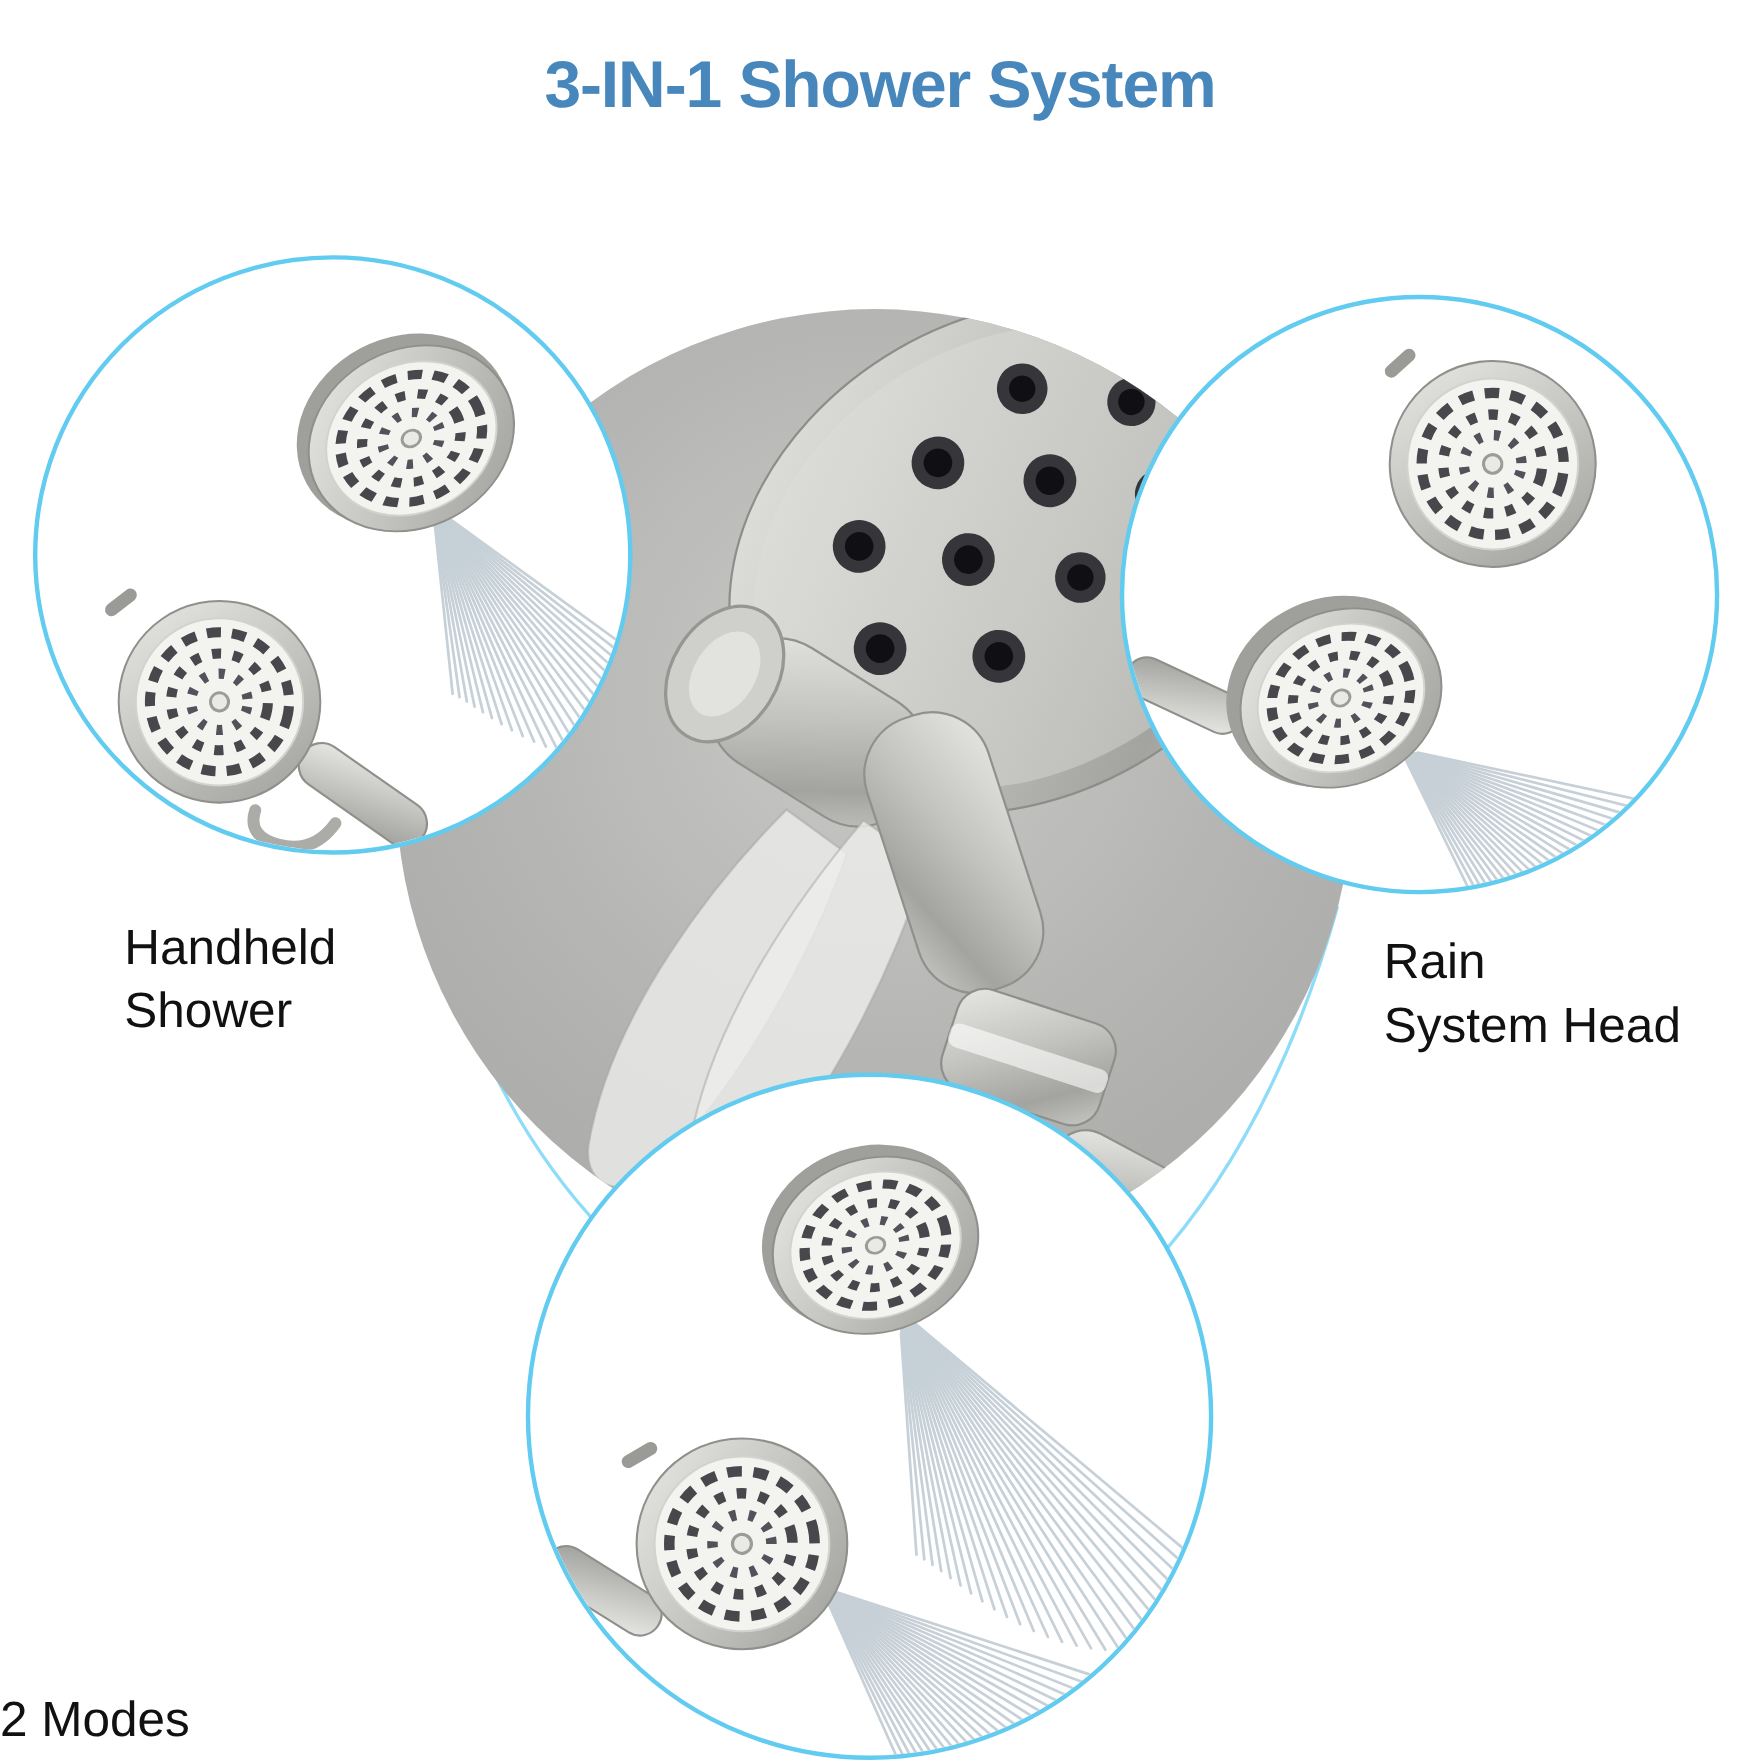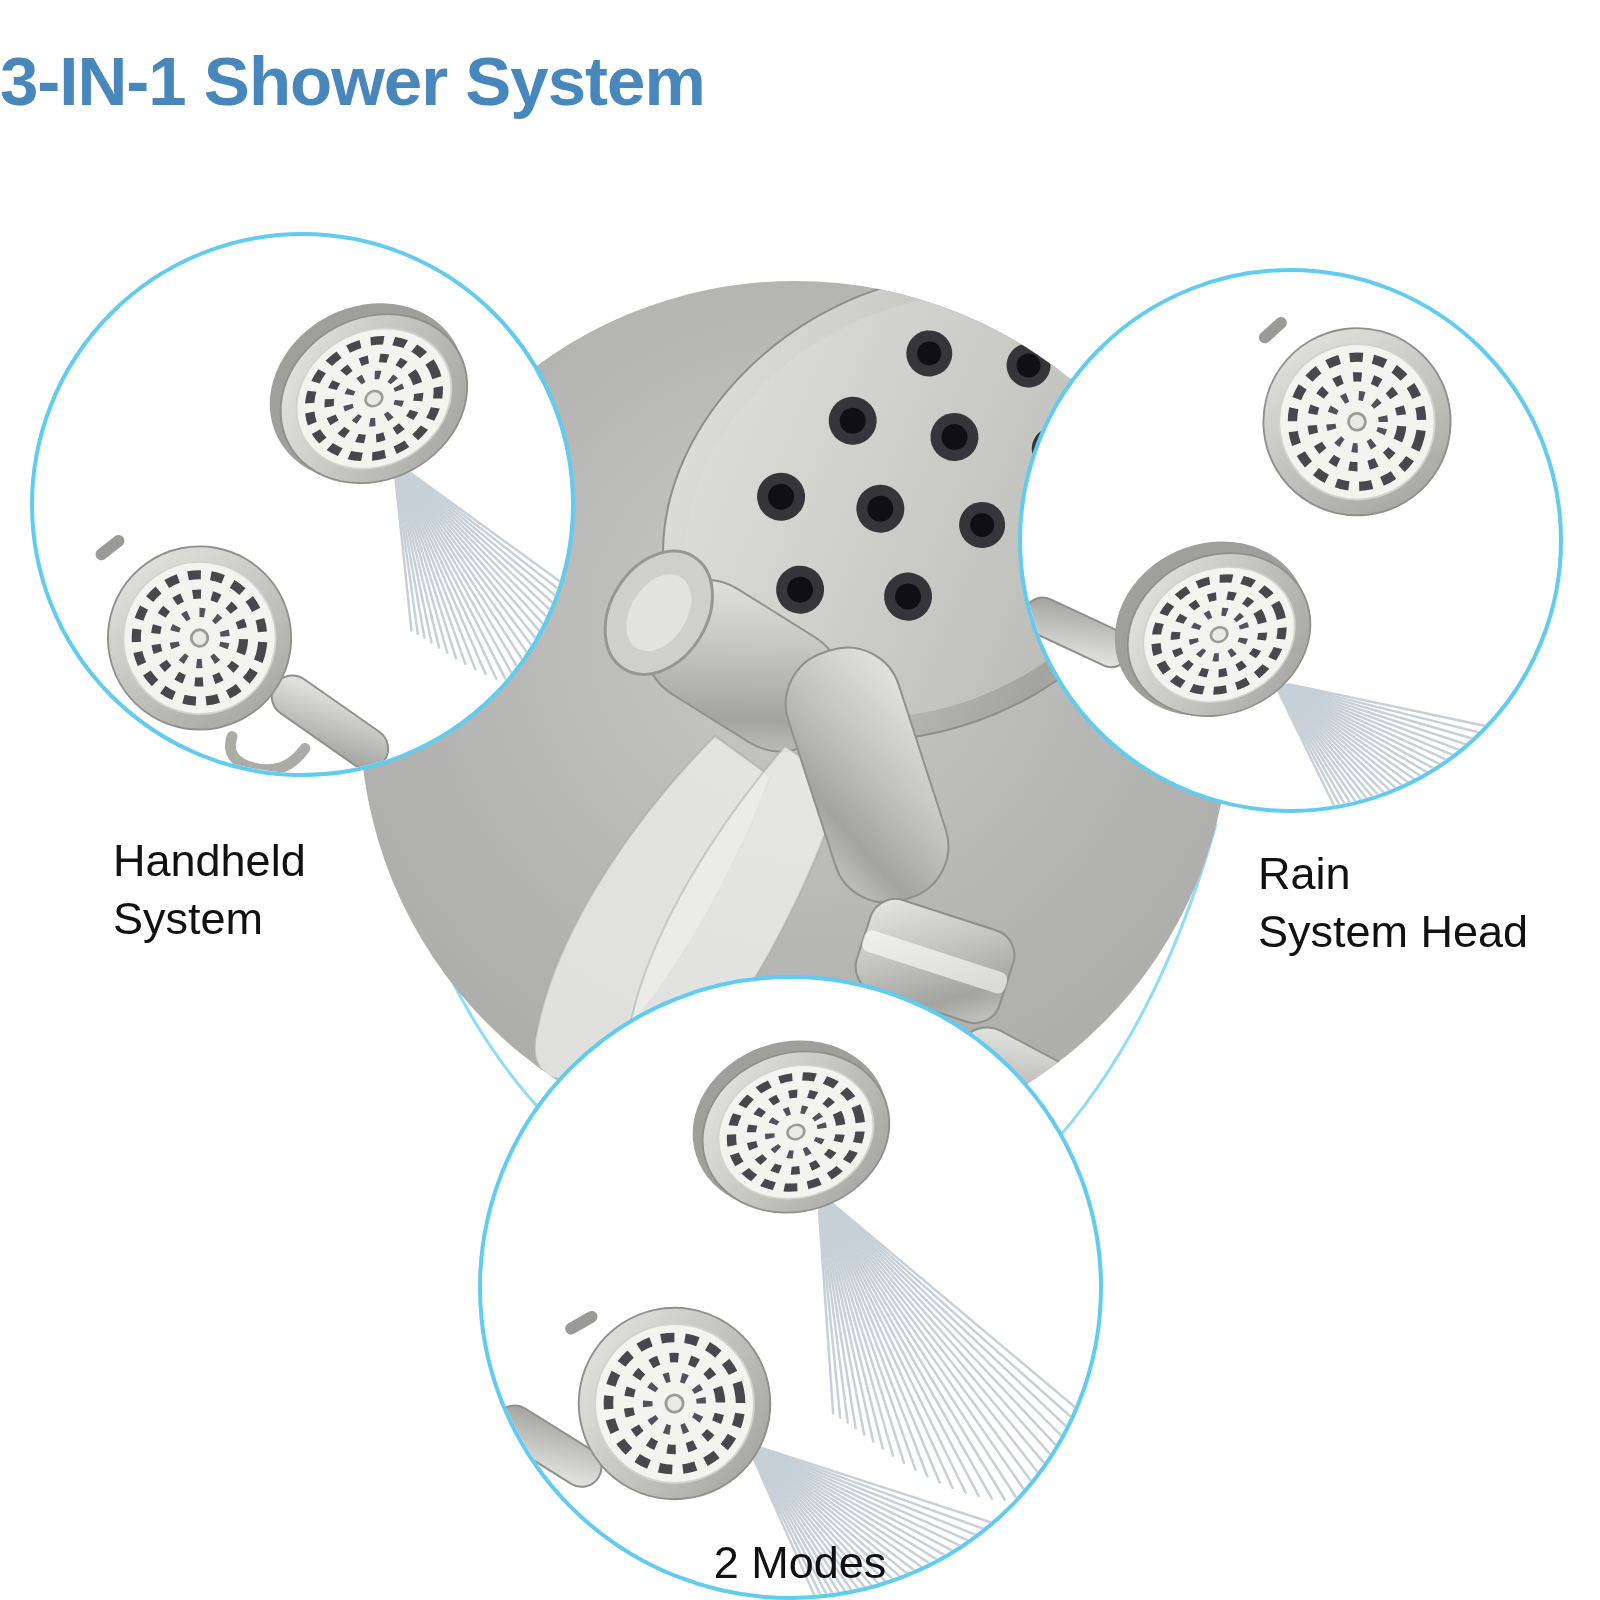--- a/index.html
+++ b/index.html
@@ -1,22 +1,22 @@
 <!DOCTYPE html>
 <html style="--title-blue: #4787bb; --callout-border: #62cbf0; --center-gray: #b3b3b1; --label-text: #111111;"><head>
 <meta charset="utf-8">
 <style>
   html,body{margin:0;padding:0;background:#fff;}
   .canvas{
     position:relative;width:1600px;height:1600px;background:#fff;overflow:hidden;
     font-family:"Liberation Sans",sans-serif;
   }
   .title{
-    position:absolute;top:42px;left:0;width:100%;margin:0;
-    font-size:69px;font-weight:bold;letter-spacing:-1px;color:var(--title-blue,#4787bb);
+    position:absolute;top:42px;left:0;width:100%;margin:0;text-align:center;
+    font-size:60px;font-weight:bold;letter-spacing:-1px;color:var(--title-blue,#4787bb);
   }
   .arcs{position:absolute;left:0;top:0;width:1600px;height:1600px;pointer-events:none;}
   .center-circle{
     position:absolute;left:360px;top:281px;width:870px;height:870px;border-radius:50%;
     overflow:hidden;
     background:radial-gradient(circle at 50% 40%, #c9c9c7 0%, var(--center-gray,#b3b3b1) 55%, #a6a6a4 100%);
   }
   .center-circle svg{position:absolute;left:0;top:0;}
   .callout{
     position:absolute;border:4px solid var(--callout-border,#62cbf0);border-radius:50%;
@@ -25,21 +25,21 @@
   .callout svg{position:absolute;left:0;top:0;}
   .callout-left{left:30px;top:232px;width:545px;height:545px;}
   .callout-right{left:1018px;top:268px;width:545px;height:545px;}
   .callout-bottom{left:478px;top:975px;width:625px;height:625px;}
   .label{
     position:absolute;font-size:45px;line-height:1.28;color:var(--label-text,#111);
   }
   .label span{display:block;}
   .label-left{left:85px;top:832px;margin-left:28px;}
   .label-right{left:1258px;top:845px;}
-  .label-bottom{left:0;top:1534px;width:100%;text-align:center;}
+  .label-bottom{left:0;top:1534px;width:100%;}
 </style>
 </head>
 <body>
 
 <div class="canvas">
 
   <h1 class="title">3-IN-1 Shower System</h1>
 
   <svg class="arcs" viewBox="0 0 1600 1600">
     <path d="M 383 792 Q 435 1000 548 1118" fill="none" stroke="#8edcf7" stroke-width="3"></path>
@@ -333,21 +333,21 @@
       <rect x="82" y="352" width="36" height="12" rx="6" transform="rotate(-30 82 352)" fill="#9a9a96"></rect>
       <g transform="translate(118,505) rotate(212)">
         <rect x="0" y="-20" width="120" height="40" rx="20" fill="url(#B-metal)" stroke="#8f8f8b" stroke-width="2"></rect>
       </g>
       <use href="#B-head" transform="translate(195,430) rotate(-12) scale(0.97)"></use>
     </svg>
   </div>
 
   <div class="label label-left">
     <span>Handheld</span>
-    <span>System</span>
+    <span>Shower</span>
   </div>
 
   <div class="label label-right">
     <span>Rain</span>
     <span>System Head</span>
   </div>
 
   <div class="label label-bottom">
     <span>2 Modes</span>
   </div>

